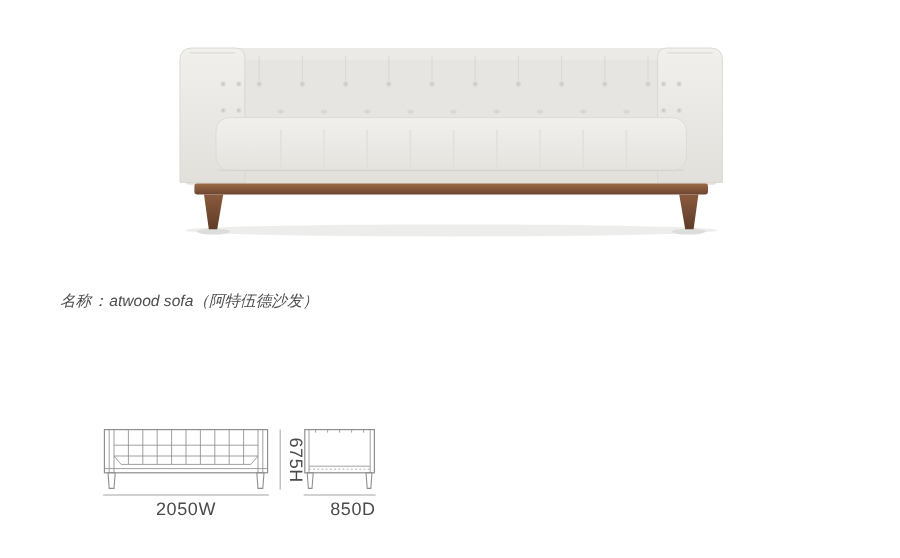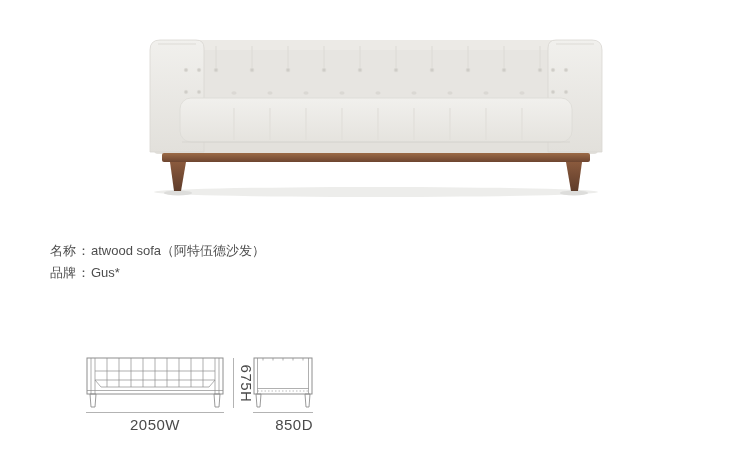--- a/index.html
+++ b/index.html
@@ -5,21 +5,21 @@
   * { margin:0; padding:0; box-sizing:border-box; }
   html,body { width:750px; height:465px; background:#ffffff; overflow:hidden; }
   body { font-family:"Liberation Sans","DejaVu Sans",sans-serif; color:#4d4d4d; position:relative; }
   .page { position:absolute; inset:0; background:#ffffff; }
 
   
   .photo { position:absolute; left:148px; top:38px; width:456px; height:160px; }
 
   
   .specs { position:absolute; left:50px; top:240px; right:16px; font-size:13px; }
-  .spec-row { line-height:21.8px; white-space:nowrap; }
+  .spec-row { line-height:21.8px; white-space:nowrap;font-style:italic; }
   .spec-label { color:#4d4d4d; }
   .spec-sep { padding:0 1px; }
   .spec-value { color:#4d4d4d; }
 
   
   .drawing { position:absolute; }
   .drw-front { left:86px; top:357px; width:138px; height:52px; }
   .drw-side  { left:253px; top:357px; width:60px; height:52px; }
   .dim-line { position:absolute; border-top:1px solid #b3b3b3; height:0; }
   .dim-line-front { left:86px; top:412px; width:138px; }
@@ -143,23 +143,20 @@
       <rect x="14" y="115" width="428" height="9" rx="2" fill="url(#wood)"></rect>
 
       <path d="M22,124 L38,124 L33,153 L26,153 Z" fill="url(#woodleg)"></path>
       <path d="M418,124 L434,124 L430,153 L423,153 Z" fill="url(#woodleg)"></path>
     </svg>
   </div>
 
   <div class="specs">
     <div class="spec-row">
       <span class="spec-label">名称</span><span class="spec-sep">：</span><span class="spec-value">atwood sofa（阿特伍德沙发）</span>
-    </div>
-    <div class="spec-row">
-      <span class="spec-label">品牌</span><span class="spec-sep">：</span><span class="spec-value">Gus*</span>
     </div>
   </div>
 
   <div>
 
     <svg class="drawing drw-front" width="138" height="52" viewBox="0 0 138 52" xmlns="http://www.w3.org/2000/svg" fill="none" stroke="#8e8e8e">
       <rect x="1" y="1" width="136" height="36" stroke-width="1"></rect>
       <g stroke-width="0.7">
         <line x1="5" y1="1" x2="5" y2="37"></line>
           <line x1="9" y1="1" x2="9" y2="37"></line>

